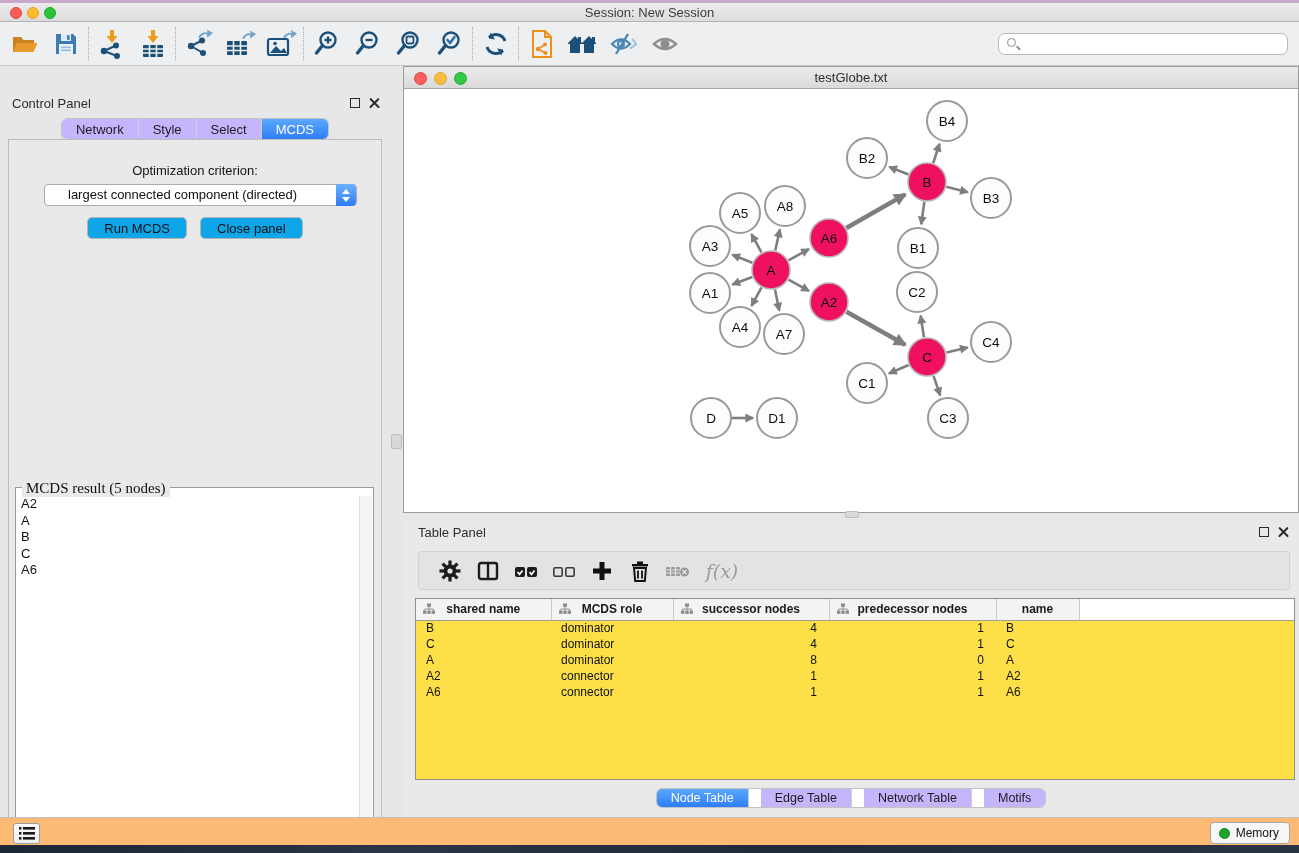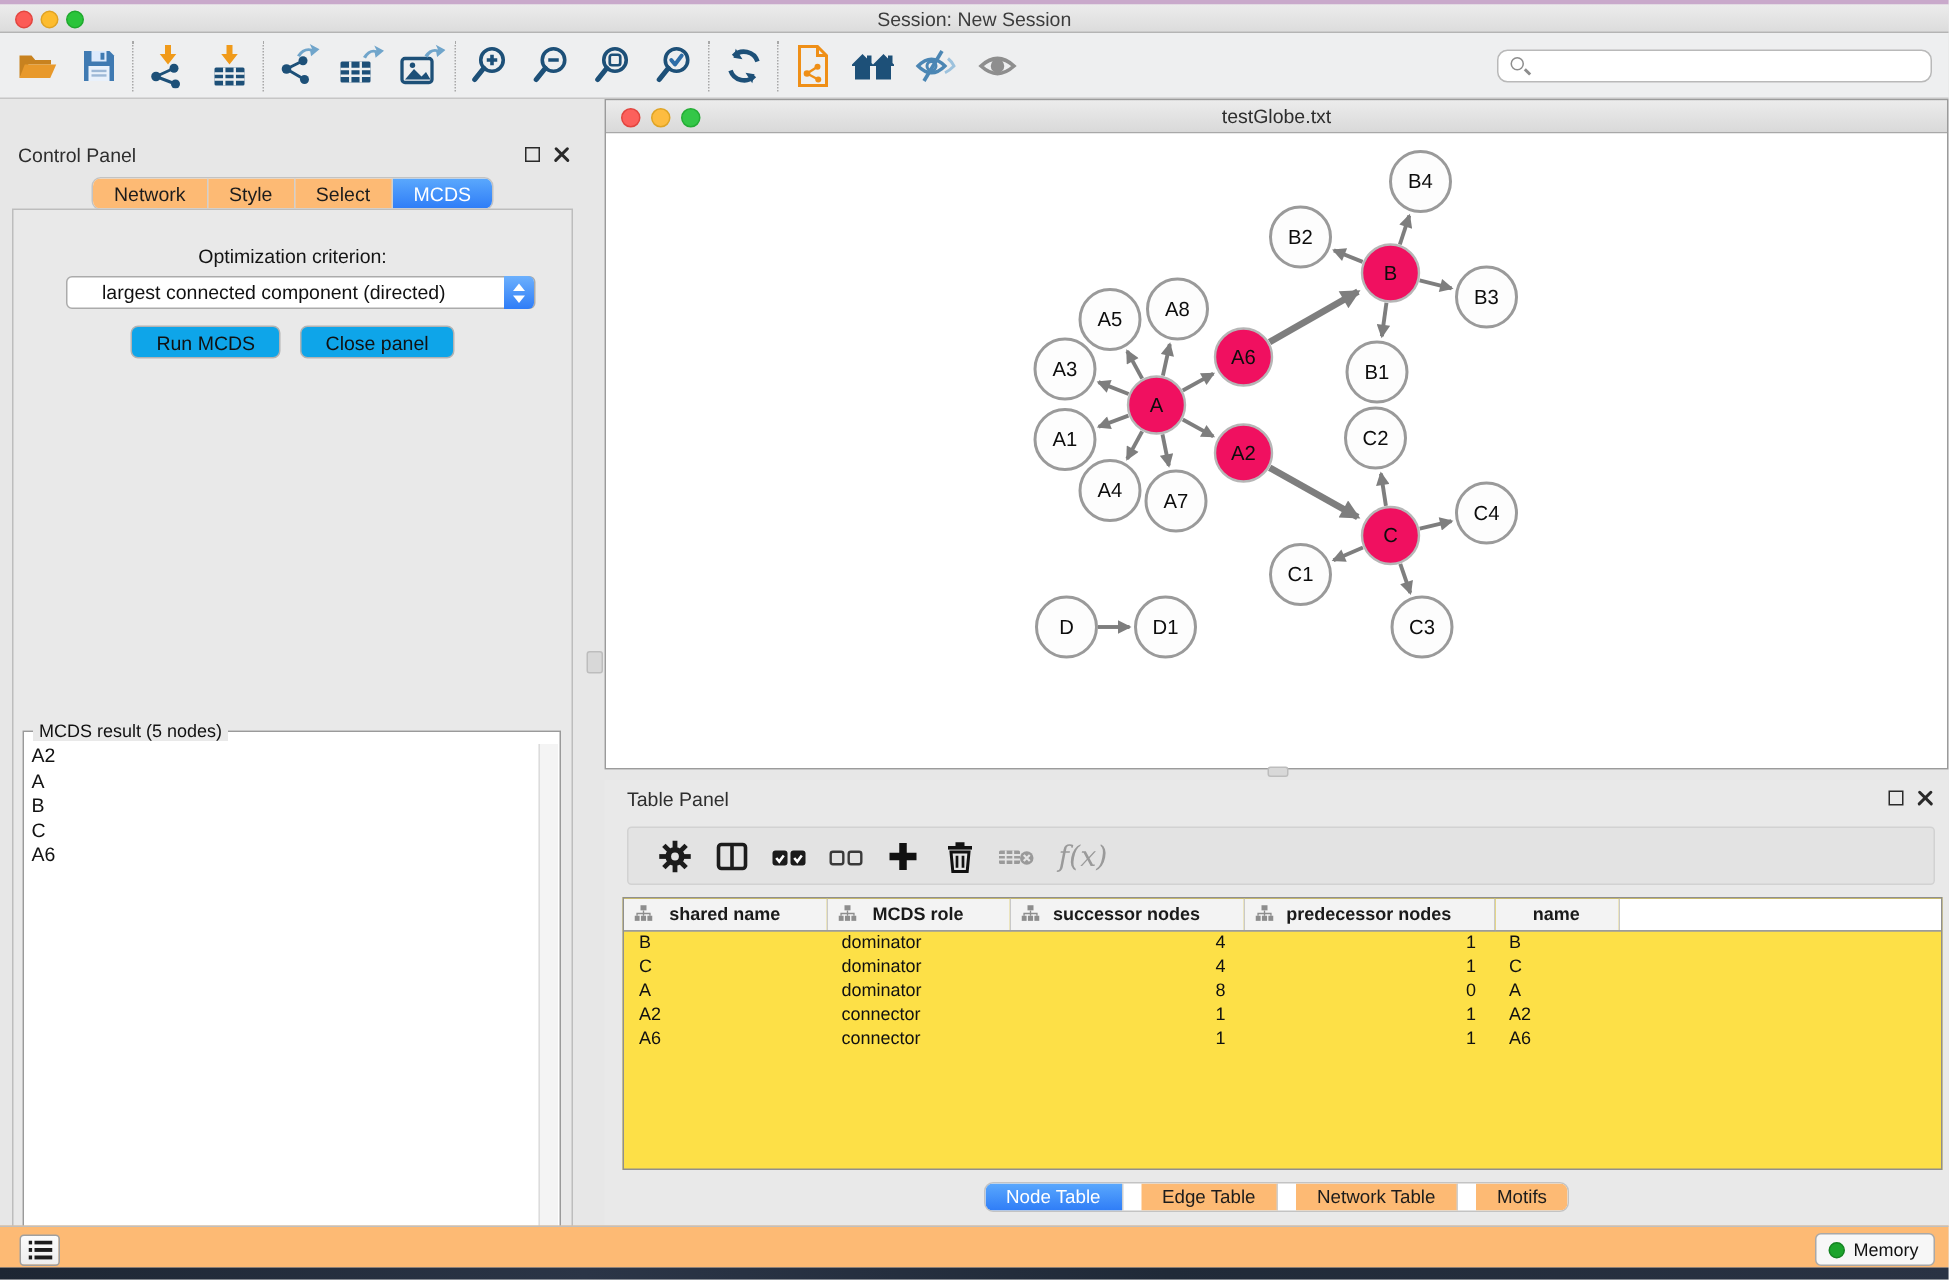--- a/index.html
+++ b/index.html
@@ -34,35 +34,35 @@
   .cp { position:absolute; left:0; top:0; width:390px; height:751px;margin-top:25px; }
   .panel-title { position:absolute; left:12px; top:5px; font-size:13px; color:#2e2e2e; }
   .panel-icons { position:absolute; right:10px; top:6px; display:flex; gap:9px; align-items:center; }
   .ico-float { width:10px; height:10px; border:1.6px solid #2a2a2a; }
   .ico-close { position:relative; width:11px; height:11px; }
   .ico-close::before,.ico-close::after { content:""; position:absolute; left:-1px; top:4.5px; width:13px; height:2.4px; background:#2a2a2a; border-radius:1px; }
   .ico-close::before { transform:rotate(45deg); } .ico-close::after { transform:rotate(-45deg); }
 
   .seg-tabs { position:absolute; top:27px; left:0; width:100%; display:flex; justify-content:center; }
   .seg-inner { display:inline-flex; border:1px solid #c3c3c3; border-radius:6px; overflow:hidden; background:#fff; height:22px; }
-  .seg-tab { padding:0 14px; font-size:13px; color:#1c1c1c; display:flex; align-items:center; border-right:1px solid #cfcfcf; background:#fdba74; cursor:default; }
+  .seg-tab { padding:0 14px; font-size:13px; color:#1c1c1c; display:flex; align-items:center; border-right:1px solid #cfcfcf; background:#c4b5fd; cursor:default; }
   .seg-tab:last-child { border-right:none; }
   .seg-tab.active { background:linear-gradient(#5aa8fd,#2f7df7); color:#fff; }
 
   .cp-box { position:absolute; left:8px; right:8px; top:48px; bottom:17px; background:#e9e9e9; border:1px solid #bdbdbd; }
   .opt-label { position:absolute; top:23px; width:100%; text-align:center; font-size:13px; color:#141414; }
   .dropdown { position:absolute; left:35px; top:44px; width:313px; height:22px; background:#fff; border:1px solid #ababab; border-radius:4px; font-size:13px; color:#111; line-height:20px; padding-left:23px; }
   .dd-spin { position:absolute; right:0; top:-1px; width:20px; height:22px; border-radius:0 4px 4px 0; background:linear-gradient(#6cb0fd,#2f7df7); }
   .dd-spin::before { content:""; position:absolute; left:6px; top:5px; border-left:4px solid transparent; border-right:4px solid transparent; border-bottom:5px solid #fff; }
   .dd-spin::after { content:""; position:absolute; left:6px; bottom:4px; border-left:4px solid transparent; border-right:4px solid transparent; border-top:5px solid #fff; }
   .btn-row { position:absolute; top:77px; width:100%; display:flex; justify-content:center; gap:13px; }
   .btn { height:22px; padding:0 16px; background:#0ea5e9; border:1px solid #b3b3b3; border-radius:5px; font-size:13px; color:#111; display:flex; align-items:center; }
 
   .group-box { position:absolute; left:6px; right:7px; top:347px; height:334px; border:1px solid #9a9a9a; background:#fff; }
-  .group-label { position:absolute; left:6px; top:-8px; background:#e9e9e9; padding:0 4px; font-size:12px; color:#111; }
+  .group-label { position:absolute; left:6px; top:-8px; background:#e9e9e9; padding:0 4px; font-size:15px; color:#111;font-family:Liberation Serif, serif; }
   .result-list { position:absolute; left:1px; top:8px; bottom:1px; right:14px; overflow:hidden; }
   .result-item { font-size:13px; color:#111; line-height:16.5px; padding-left:4px; }
   .vscroll { position:absolute; right:1px; top:8px; bottom:1px; width:13px; background:#f4f4f4; border-left:1px solid #dcdcdc; }
 
   
   .net-frame { position:absolute; left:403px; top:0px; width:896px; height:447px; border:1px solid #9b9b9b; background:#fff; }
   .net-titlebar { position:absolute; left:0; top:0; width:100%; height:22px; background:linear-gradient(#ececec,#d9d9d9); border-bottom:1px solid #a8a8a8; }
   .net-title { position:absolute; width:100%; top:3px; text-align:center; font-size:13px; color:#2e2e2e; }
   .ntl { position:absolute; top:4.5px; width:13px; height:13px; border-radius:50%; }
   .ntl.red { left:10px; background:#fc605c; border:1px solid #e2453f; }

